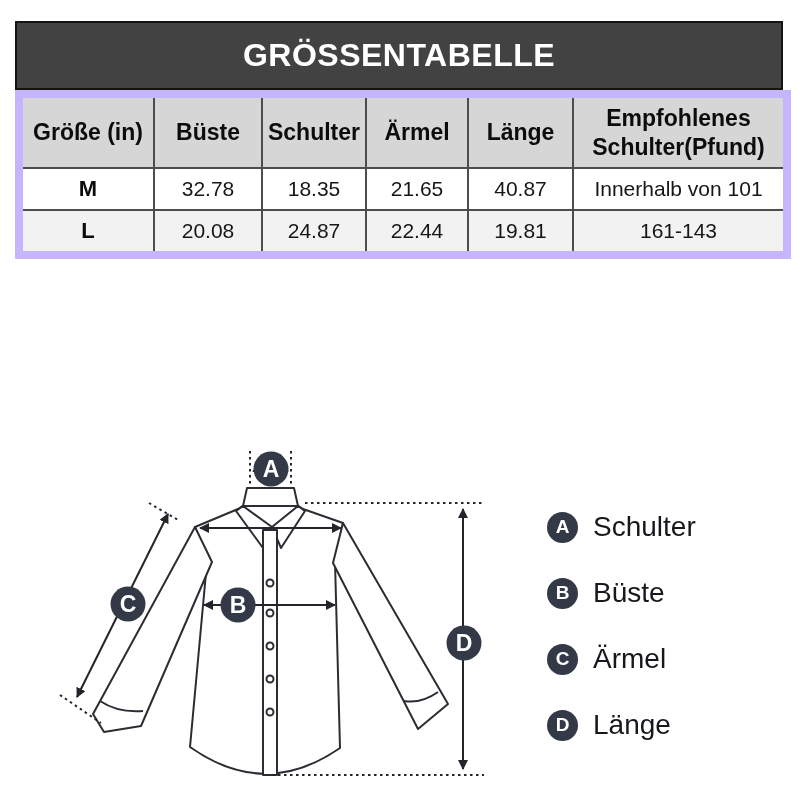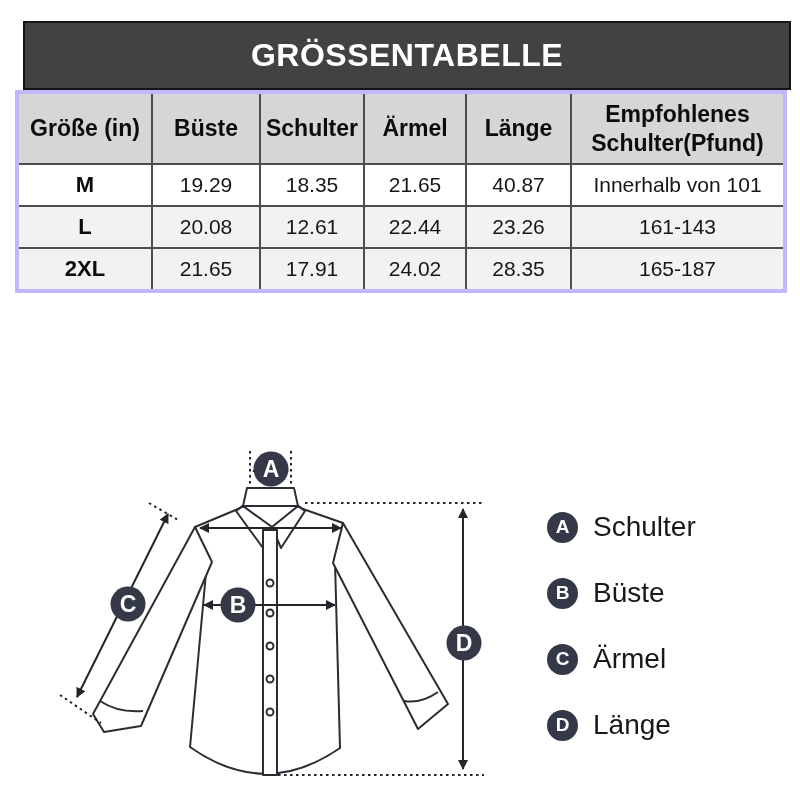--- a/index.html
+++ b/index.html
@@ -7,30 +7,30 @@
     position: relative; width: 800px; height: 800px;
     background: #fff; overflow: hidden;
     font-family: "Liberation Sans", sans-serif;
     color: #111;
   }
   
   .title-bar {
     position: absolute; left: 15px; top: 21px; width: 768px; height: 69px;
     background: var(--title-bg, #424242);
     border: 2px solid #141414; box-sizing: border-box;
-    display: flex; align-items: center; justify-content: center; margin-left: 8px;
+    display: flex; align-items: center; justify-content: center;
   }
   .title-bar span {
     color: #fff; font-size: 32px; font-weight: bold; letter-spacing: .5px;
   }
   
   table.size-table {
     position: absolute; left: 15px; top: 90px; width: 768px;
     border-collapse: collapse; table-layout: fixed;
-    border: 4px solid #c4b5fd;
+    border: 8px solid #c4b5fd;
   }
   .size-table th, .size-table td {
     border: 2px solid var(--border, #4d4d4d);
     text-align: center; vertical-align: middle;
     padding: 0 2px; overflow: hidden;
   }
   .size-table th {
     background: var(--header-bg, #d6d6d6);
     font-size: 23px; font-weight: bold; height: 69px; line-height: 1.25;
     color: #0c0c0c;
@@ -75,41 +75,33 @@
           <th>Büste</th>
           <th>Schulter</th>
           <th>Ärmel</th>
           <th>Länge</th>
           <th>Empfohlenes Schulter(Pfund)</th>
         </tr>
     </thead>
     <tbody>
         <tr>
           <td class="size-cell">M</td>
-          <td>19.29</td>
+          <td>32.78</td>
           <td>18.35</td>
           <td>21.65</td>
           <td>40.87</td>
           <td>Innerhalb von 101</td>
         </tr>
         <tr class="alt">
           <td class="size-cell">L</td>
           <td>20.08</td>
-          <td>12.61</td>
+          <td>24.87</td>
           <td>22.44</td>
-          <td>23.26</td>
+          <td>19.81</td>
           <td>161-143</td>
-        </tr>
-        <tr class="alt">
-          <td class="size-cell">2XL</td>
-          <td>21.65</td>
-          <td>17.91</td>
-          <td>24.02</td>
-          <td>28.35</td>
-          <td>165-187</td>
         </tr>
       </tbody>
   </table>
 
   <svg class="diagram" width="545" height="370" viewBox="0 430 545 370">
     <defs>
       <marker id="ah" orient="auto-start-reverse" markerUnits="userSpaceOnUse" markerWidth="12" markerHeight="12" refX="9" refY="5">
         <path d="M0,0 L10,5 L0,10 Z" fill="#23252b"></path>
       </marker>
     </defs>

